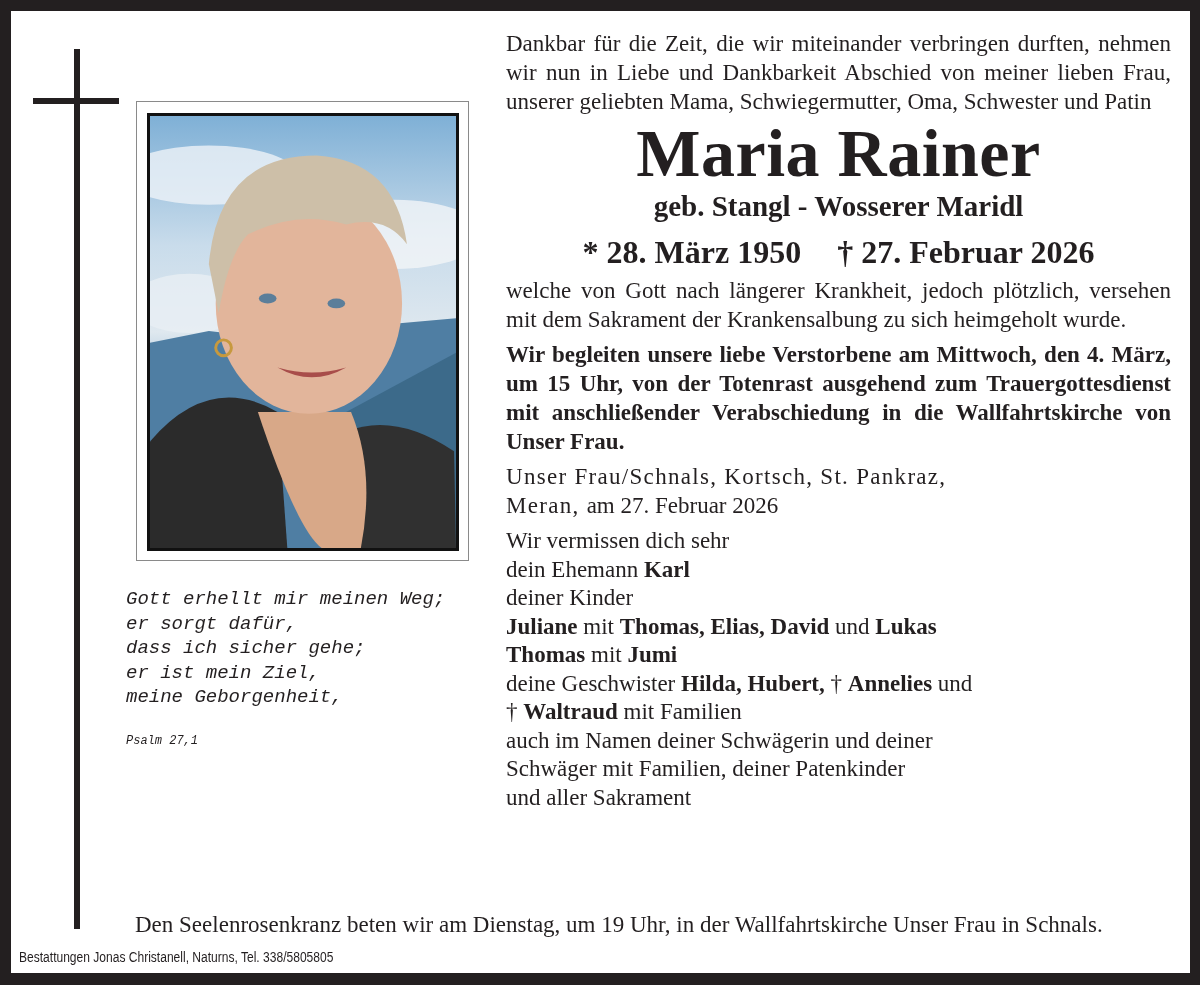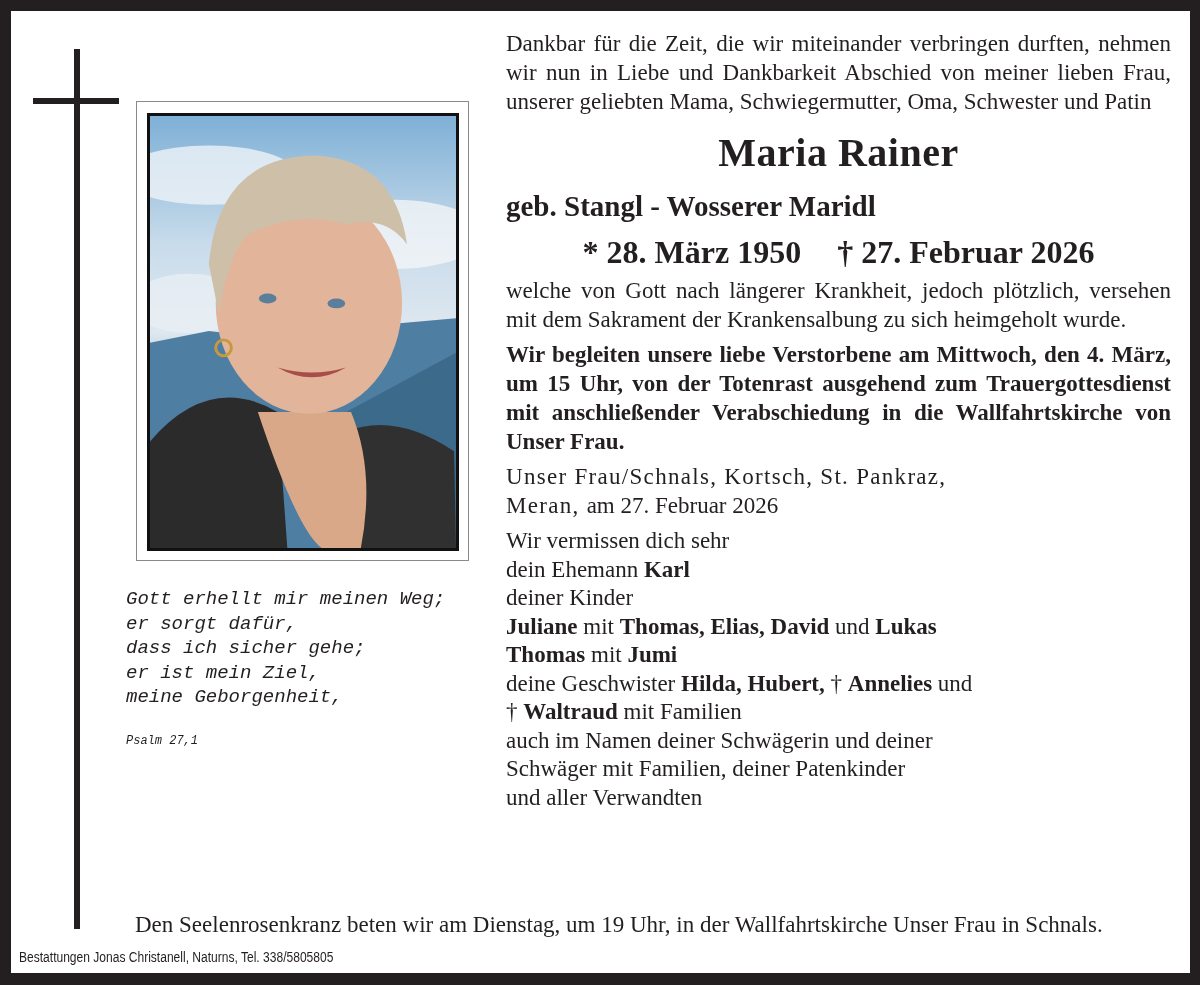--- a/index.html
+++ b/index.html
@@ -26,24 +26,24 @@
   .psalm {
     position: absolute; left: 115px; top: 576px; width: 330px; text-align: left;
     font-style: italic; font-size: 19px; line-height: 24.5px; font-family: Liberation Mono, monospace;
   }
   .psalm .ref { margin-top: 19px; font-size: 12px; }
 
   .right { position: absolute; left: 495px; top: 18px; width: 665px; }
   .p { font-size: 23px; line-height: 29px; margin: 0; }
   .justify { text-align: justify; text-align-last: left; }
   .name {
-    text-align: center; font-weight: bold; font-size: 40px; line-height: 66px;
+    text-align: center; font-weight: bold; font-size: 68px; line-height: 66px;
     margin-top: 4px; letter-spacing: 0.5px;
   }
-  .maiden { font-weight: bold; font-size: 29px; line-height: 36px; margin-top: 2px; }
+  .maiden { text-align: center; font-weight: bold; font-size: 29px; line-height: 36px; margin-top: 2px; }
   .dates { text-align: center; font-weight: bold; font-size: 32px; line-height: 30px; margin-top: 13px; }
   .dates span { margin: 0 14px; }
   .block1 { margin-top: 9px; }
   .block2 { margin-top: 6px; font-weight: bold; }
   .place { margin-top: 6px; letter-spacing: 1.3px; }
   .place .tight { letter-spacing: 0; }
   .family { margin-top: 7px; }
   .family .line { font-size: 23px; line-height: 28.5px; white-space: nowrap; }
   b { font-weight: bold; }
 
@@ -111,19 +111,19 @@
     <div class="family">
       <div class="line">Wir vermissen dich sehr</div>
       <div class="line"><span>dein Ehemann </span><b>Karl</b></div>
       <div class="line">deiner Kinder</div>
       <div class="line"><b>Juliane</b><span> mit </span><b>Thomas, Elias, David</b><span> und </span><b>Lukas</b></div>
       <div class="line"><b>Thomas</b><span> mit </span><b>Jumi</b></div>
       <div class="line"><span>deine Geschwister </span><b>Hilda, Hubert, </b><span>† </span><b>Annelies</b><span> und</span></div>
       <div class="line"><span>† </span><b>Waltraud</b><span> mit Familien</span></div>
       <div class="line">auch im Namen deiner Schwägerin und deiner</div>
       <div class="line">Schwäger mit Familien, deiner Patenkinder</div>
-      <div class="line">und aller Verwandten</div>
+      <div class="line">und aller Sakrament</div>
     </div>
   </div>
 
   <p class="rosary">Den Seelenrosenkranz beten wir am Dienstag, um 19 Uhr, in der Wallfahrtskirche Unser Frau in Schnals.</p>
   <div class="undertaker">Bestattungen Jonas Christanell, Naturns, Tel. 338/5805805</div>
 </div>
 
 </body></html>

